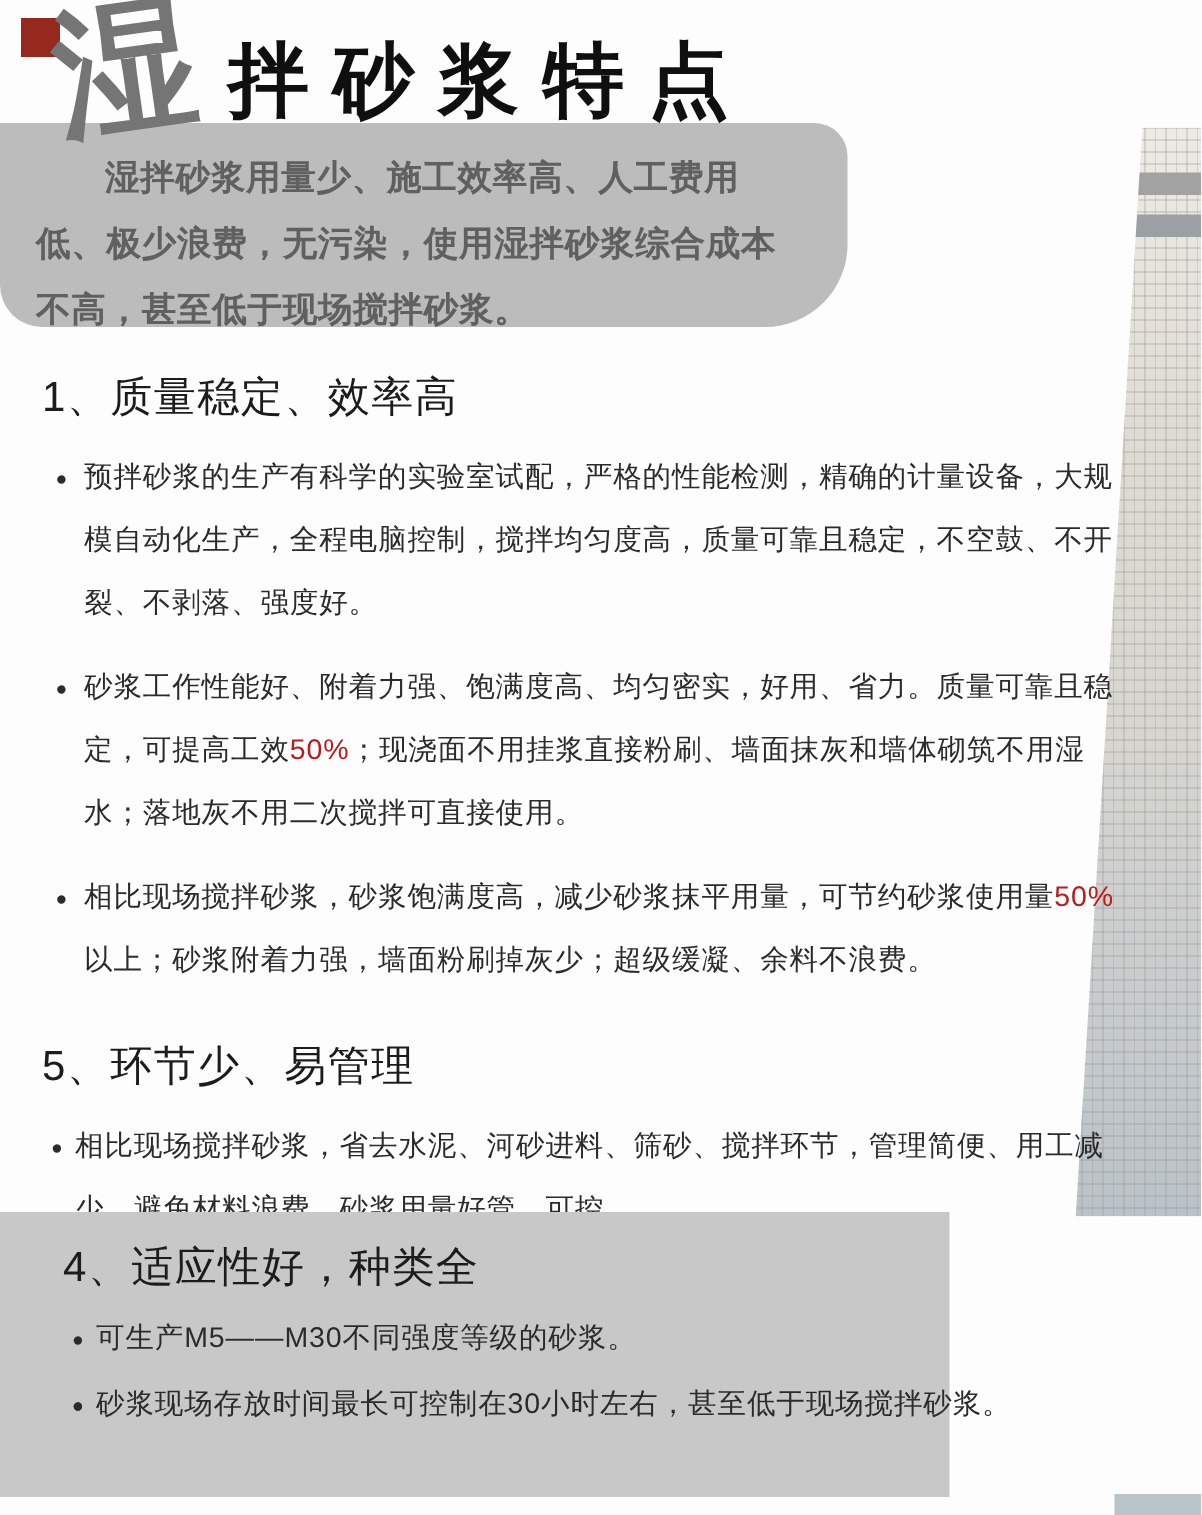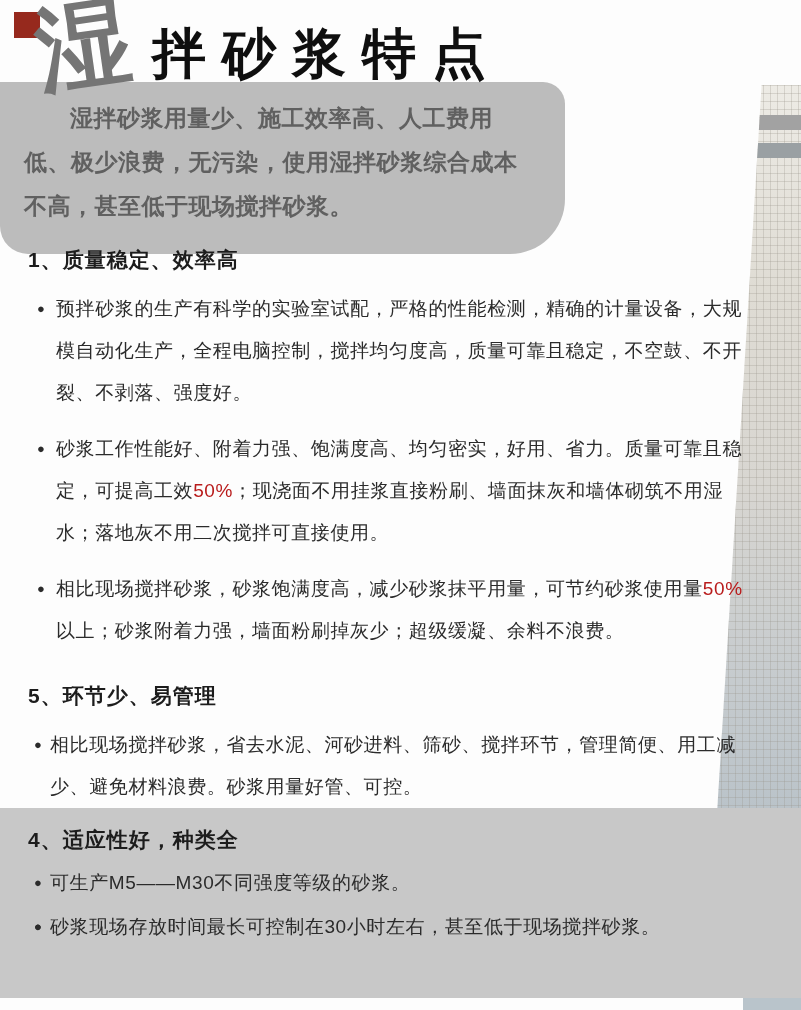--- a/index.html
+++ b/index.html
@@ -39,50 +39,50 @@
     font-size:94px;font-weight:bold;color:#757575;line-height:1.1;
     transform:rotate(-8deg);
   }
   .title-rest{
     position:absolute;left:152px;top:18px;
     font-size:54px;font-weight:bold;color:#0f0f0f;letter-spacing:16px;white-space:nowrap;
   }
 
   
   .intro-box{
-    position:absolute;top:82px;left:0;width:565px;height:172px;z-index:4;
+    position:absolute;top:82px;left:0;width:565px;height:136px;z-index:4;
     background:#bcbcbc;border-radius:0 22px 55px 28px;
     box-sizing:border-box;padding:14px 26px 0 24px;
   }
   .intro-text{
     margin:0;font-size:23px;font-weight:bold;color:#606060;
     line-height:44px;text-indent:2em;letter-spacing:.5px;
   }
 
   
   .content{position:absolute;top:216px;left:0;width:801px;z-index:6;}
   .content section{margin:0;padding:0 28px;}
   .sec-h{
-    margin:30px 0 0 0;font-size:21px;font-weight:bold;color:#1c1c1c;letter-spacing:1px;
+    margin:30px 0 0 0;font-size:28px;font-weight:normal;color:#1c1c1c;letter-spacing:1px;
   }
   .content ul,.band ul{list-style:none;margin:0;padding:0;}
   .bullet{
     position:relative;margin-top:14px;padding-left:28px;
     font-size:19px;color:#2b2b2b;line-height:42px;letter-spacing:.6px;
     width:720px;box-sizing:border-box;
   }
   .tight .bullet{padding-left:22px;}
   .dot{position:absolute;left:9px;top:0;font-size:13px;}
   .tight .dot{left:6px;}
   .hl{color:#b91c1c;}
 
   
   .band{
-    position:absolute;top:808px;left:0;width:801px;height:190px;z-index:6;
-    background:#c8c8c8;box-sizing:border-box;padding:18px 28px 0 28px;
+    position:absolute;top:808px;left:0;width:633px;height:190px;z-index:6;
+    background:#c8c8c8;box-sizing:border-box;padding:18px 28px 0 42px;
   }
   .band .sec-h{margin:0;}
   .band .bullet{margin-top:13px;line-height:31px;width:745px;}
 </style>
 </head>
 <body>
 
 <div class="page">
 
   <div class="building"></div>

